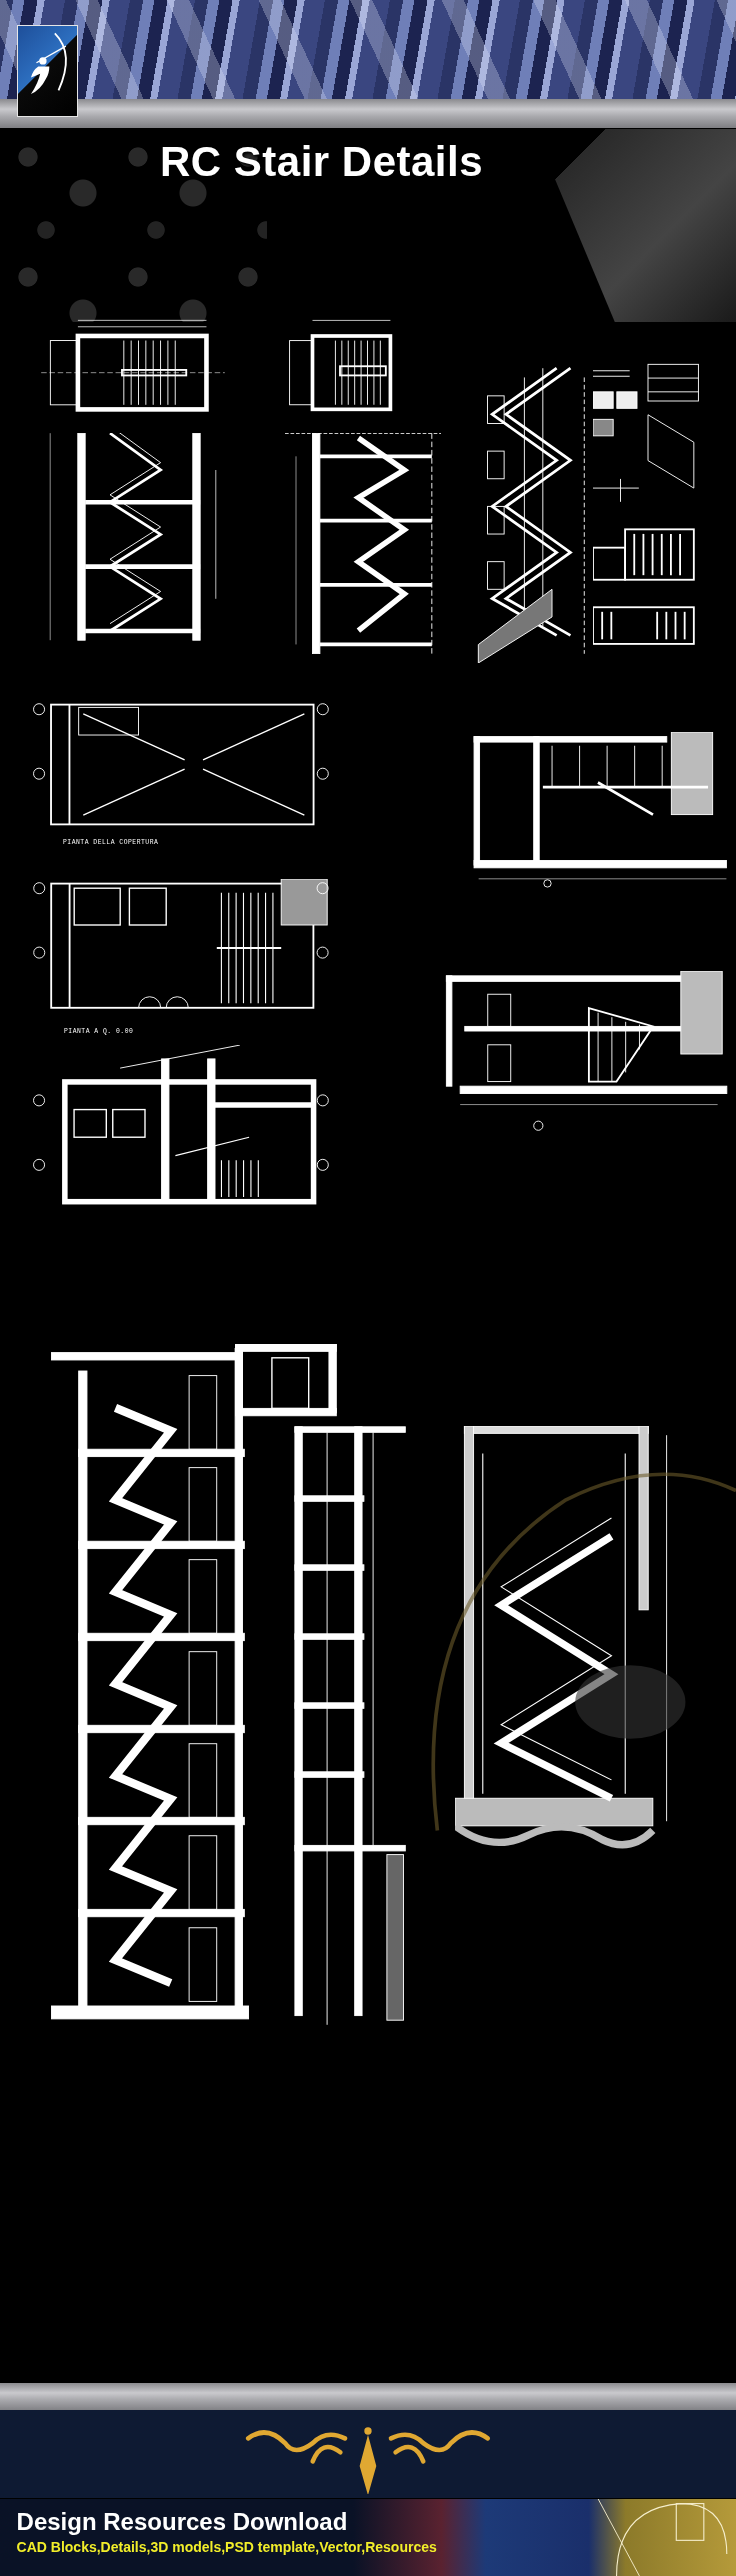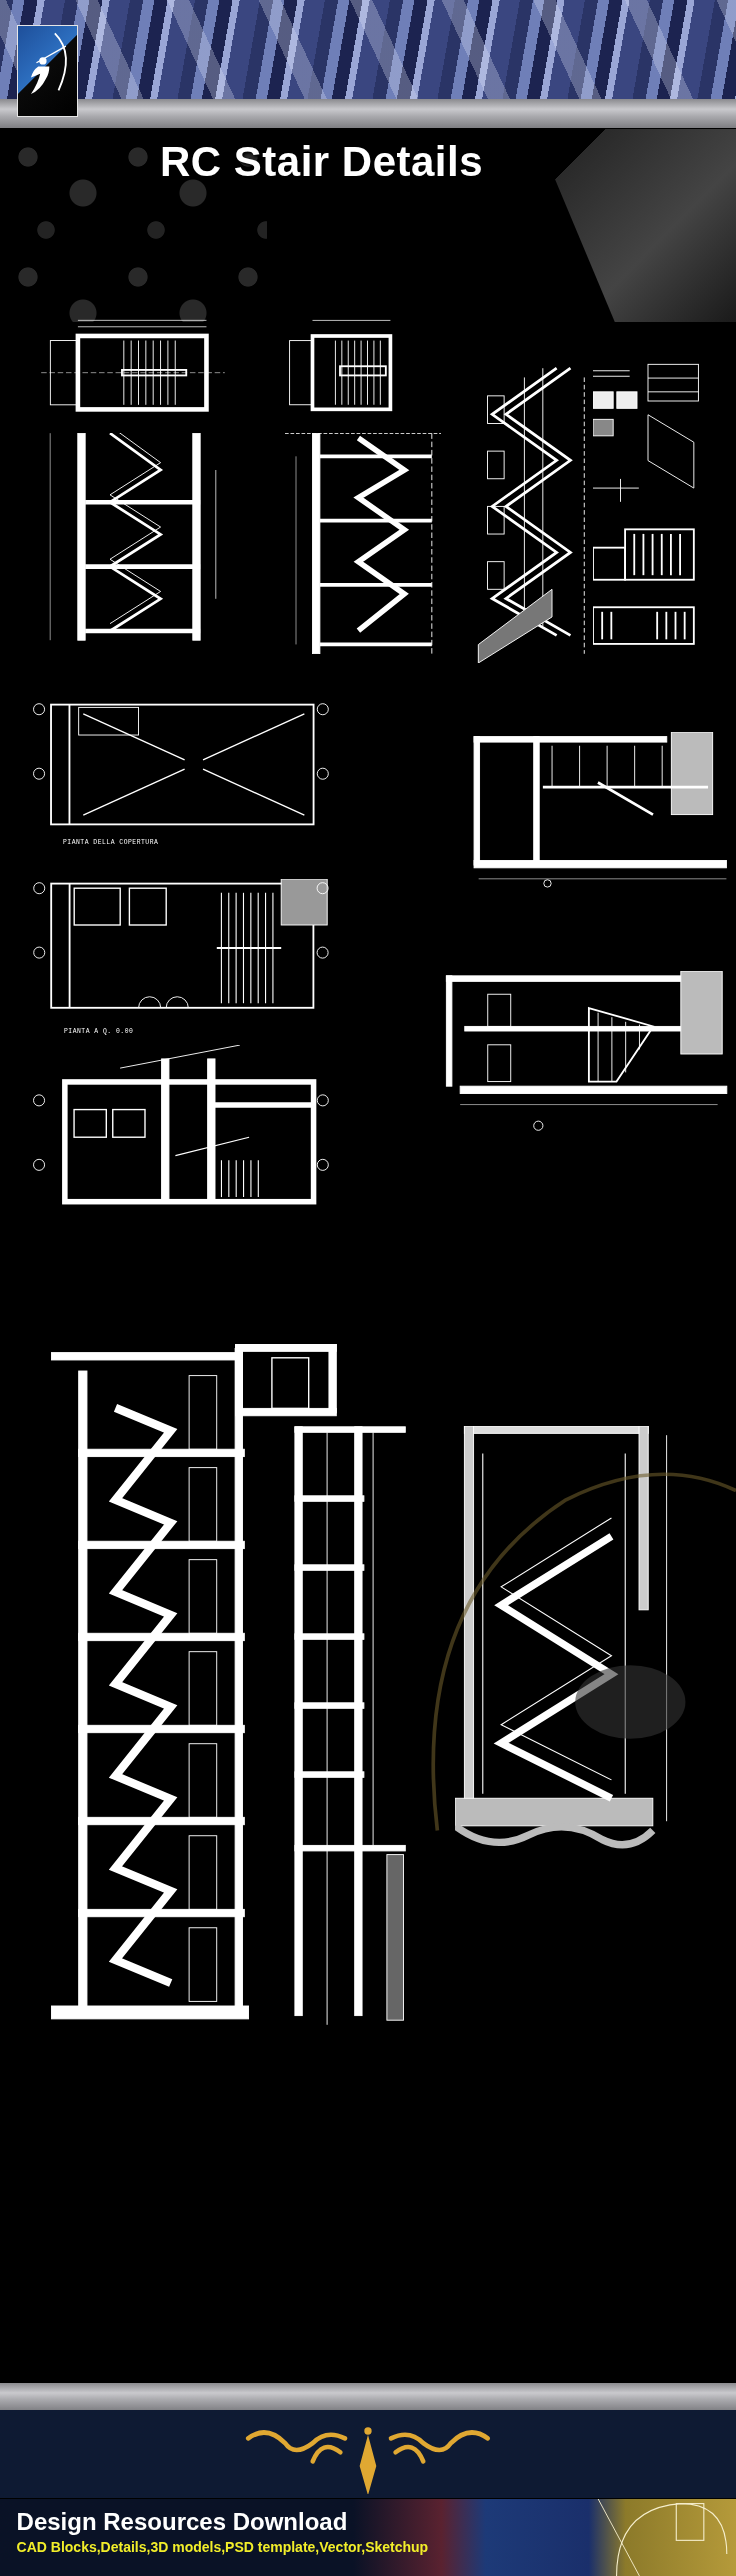--- a/index.html
+++ b/index.html
@@ -409,14 +409,14 @@
 </div>
 <div class="abs footer"></div>
 <div class="abs" style="left:589px;top:2499px;width:147px;height:77px;">
   <svg viewBox="0 0 160 84" fill="none" stroke="#f5eecc" stroke-width="1.2">
     <path d="M30 84 Q30 10 100 5 Q150 5 150 60"></path>
     <rect x="95" y="5" width="30" height="40"></rect>
     <line x1="10" y1="0" x2="55" y2="84" stroke-width="1"></line>
   </svg>
 </div>
 <div class="abs footer-title">Design Resources Download</div>
-<div class="abs footer-sub">CAD Blocks,Details,3D models,PSD template,Vector,Sketchup</div>
+<div class="abs footer-sub">CAD Blocks,Details,3D models,PSD template,Vector,Resources</div>
 
 
 </body></html>

